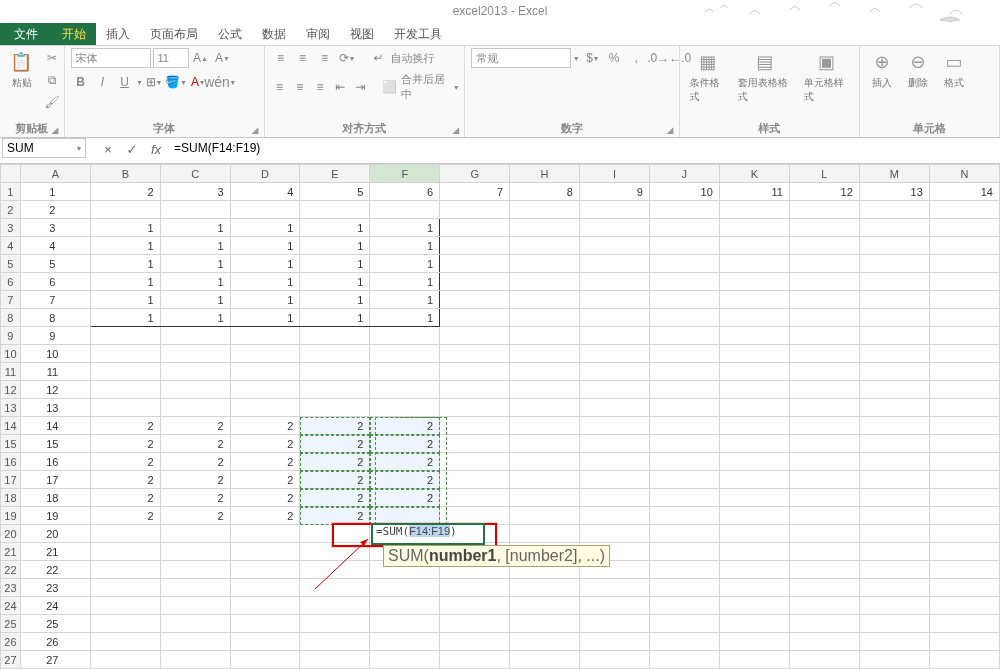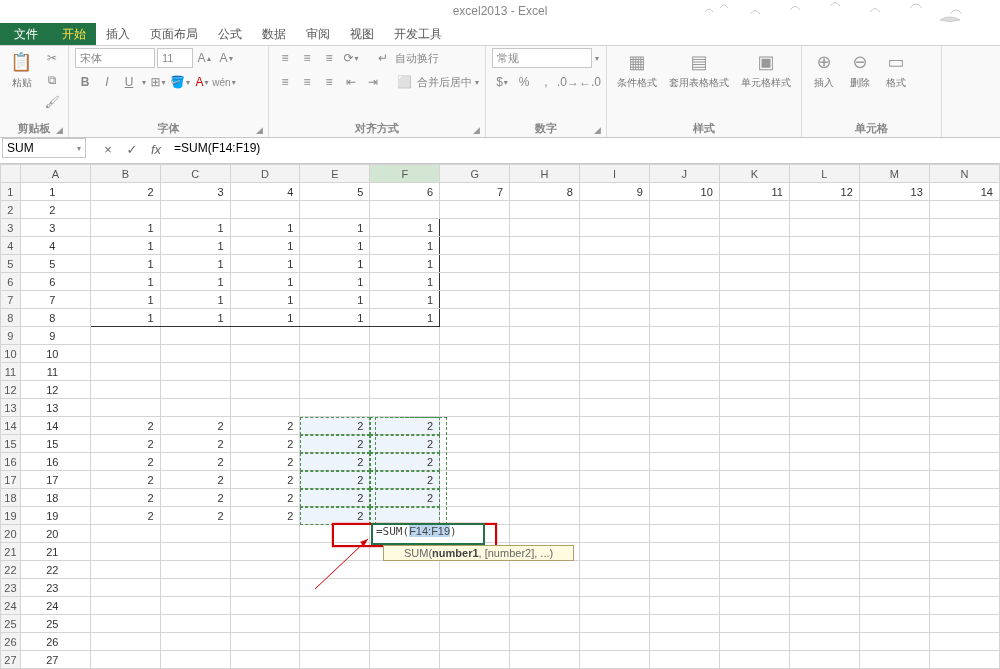--- a/index.html
+++ b/index.html
@@ -60,21 +60,21 @@
 .border-bottom { border-bottom: 1px solid #333 !important; }
 .border-left { border-left: 1px solid #333 !important; }
 .border-right { border-right: 1px solid #333 !important; }
 
 
 .marching { outline: 1.5px dashed #4a8f4a; outline-offset: -1px; background: #edf4fb; }
 
 
 .active-cell { position: absolute; outline: 2px solid #217346; background: #fff; }
 .red-box { position: absolute; border: 2px solid #d40000; box-shadow: 0 0 1px #d40000; }
-.tooltip { position: absolute; background: #fffbe0; border: 1px solid #b0a070; font-size: 11px; padding: 1px 20px; color: #666; }
+.tooltip { position: absolute; background: #fffbe0; border: 1px solid #b0a070; font-size: 16px; padding: 1px 4px; color: #666; }
 .tooltip b { color: #444; }
 .arrow-line { position: absolute; }
 
 .sel-range { position: absolute; border: 1px solid #217346; pointer-events:none; }
 </style>
 </head>
 <body>
 
 <div class="title-bar">
   <span>excel2013 - Excel</span>
@@ -128,21 +128,21 @@
       </div>
       <div class="btn-row">
         <div class="sq" style="font-weight:bold">B</div>
         <div class="sq" style="font-style:italic">I</div>
         <div class="sq" style="text-decoration:underline">U</div>
         <span class="dd">▾</span>
         <div class="sq">⊞<span class="dd">▾</span></div>
         <div class="sq">🪣<span class="dd">▾</span></div>
         <div class="sq" style="color:#c00">A<span class="dd">▾</span></div>
         <div class="sq">
-            <sup style="font-size:10px">wén</sup>
+            <sup style="font-size:14px">wén</sup>
             <span class="dd">▾</span>
           </div>
       </div>
     </div>
     <div class="group-label">字体</div>
     <div class="group-dialog">◢</div>
   </div>
 
   <div class="group" style="min-width:200px">
     <div class="group-body" style="flex-direction:column;gap:4px">
@@ -165,21 +165,21 @@
         <div class="sq">⬜</div>
         <span style="font-size:11px;color:#888">合并后居中</span>
         <span class="dd">▾</span>
       </div>
     </div>
     <div class="group-label">对齐方式</div>
     <div class="group-dialog">◢</div>
   </div>
 
   <div class="group" style="min-width:120px">
-    <div class="group-body" style="flex-direction:column;">
+    <div class="group-body" style="flex-direction:row;">
       <div class="btn-row">
         <input class="font-name" style="width: 100px;" value="常规">
         <span class="dd">▾</span>
       </div>
       <div class="btn-row">
         <div class="sq">$<span class="dd">▾</span></div>
         <div class="sq">%</div>
         <div class="sq">,</div>
         <div class="sq">.0→</div>
         <div class="sq">←.0</div>

